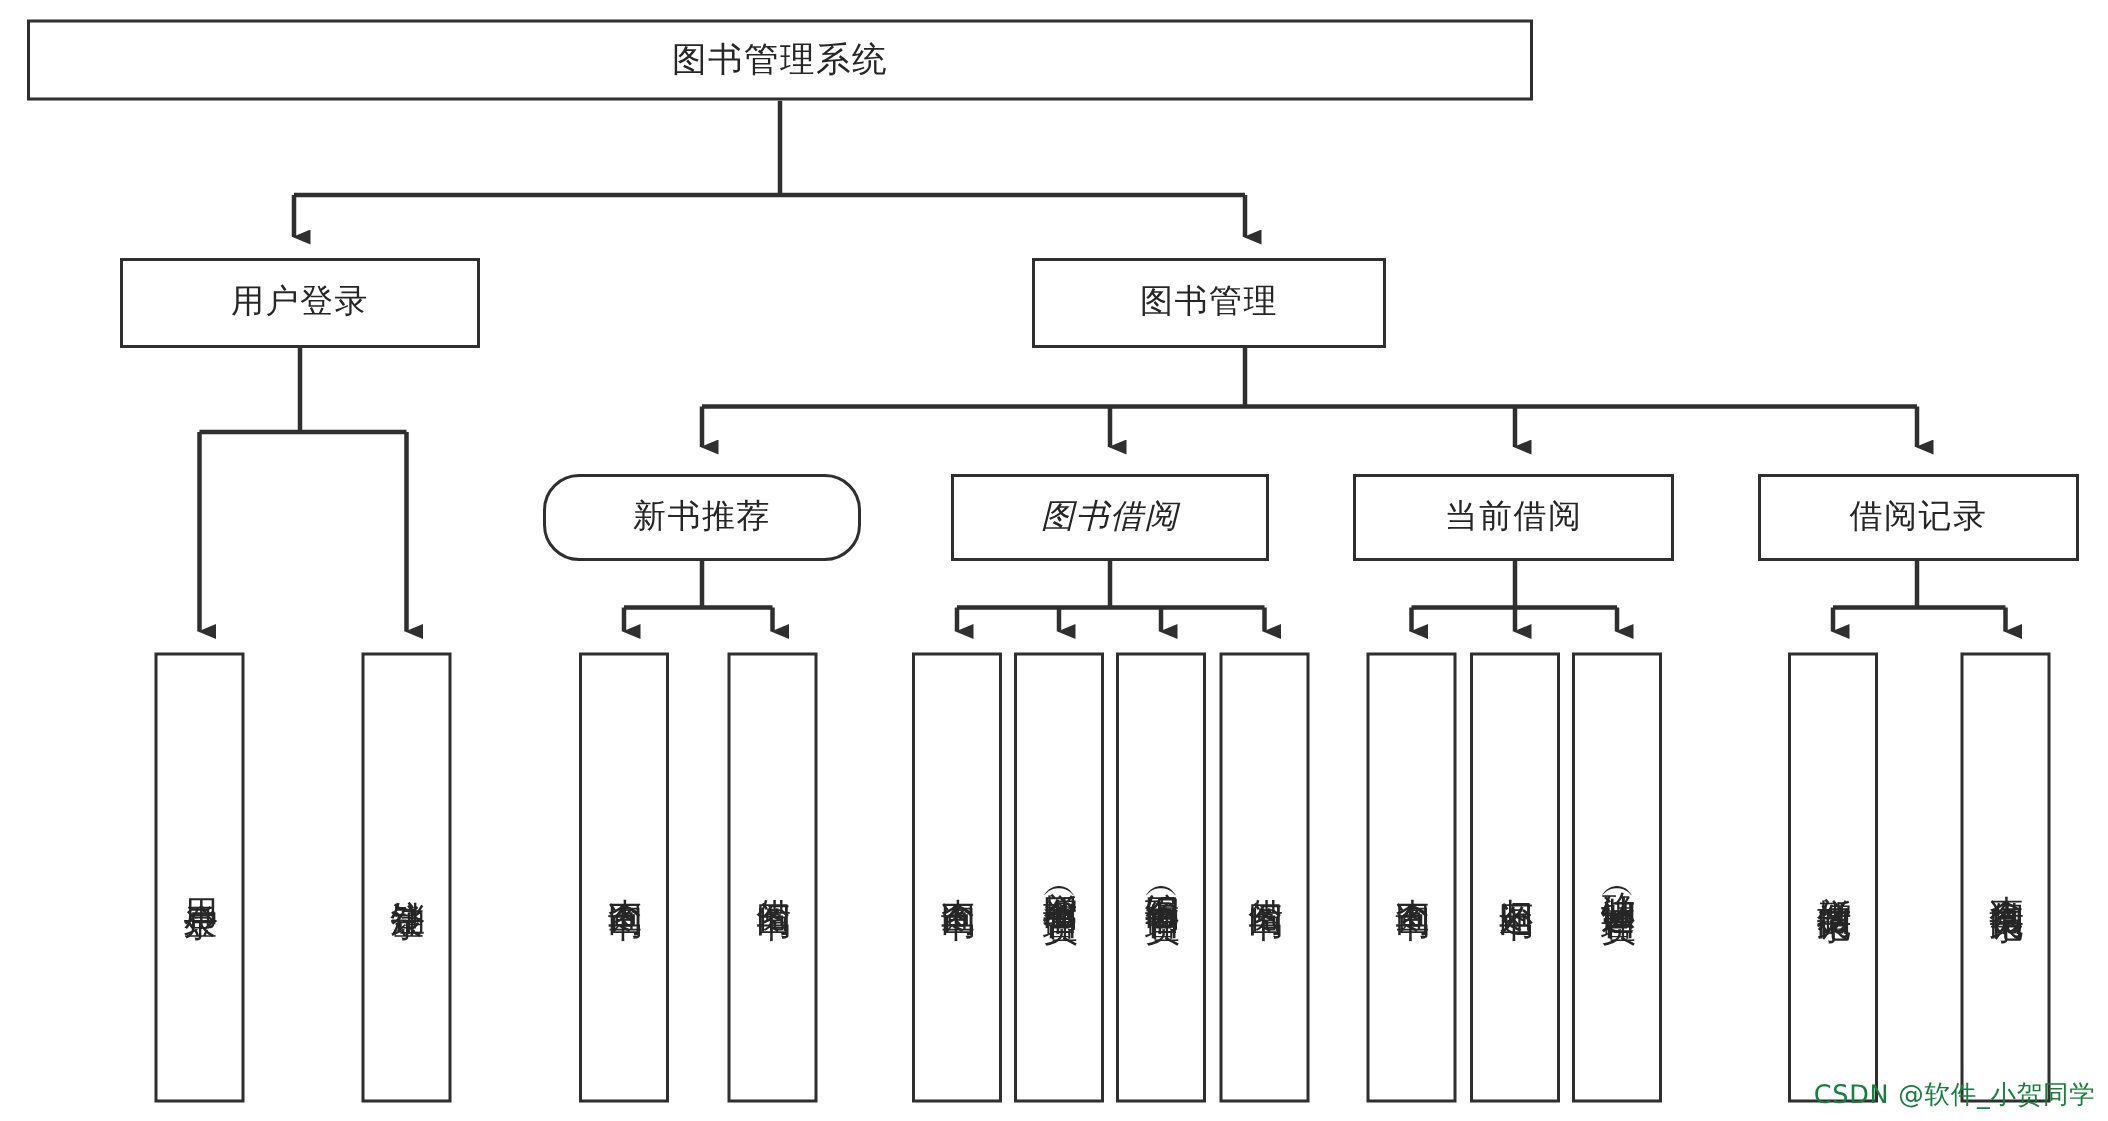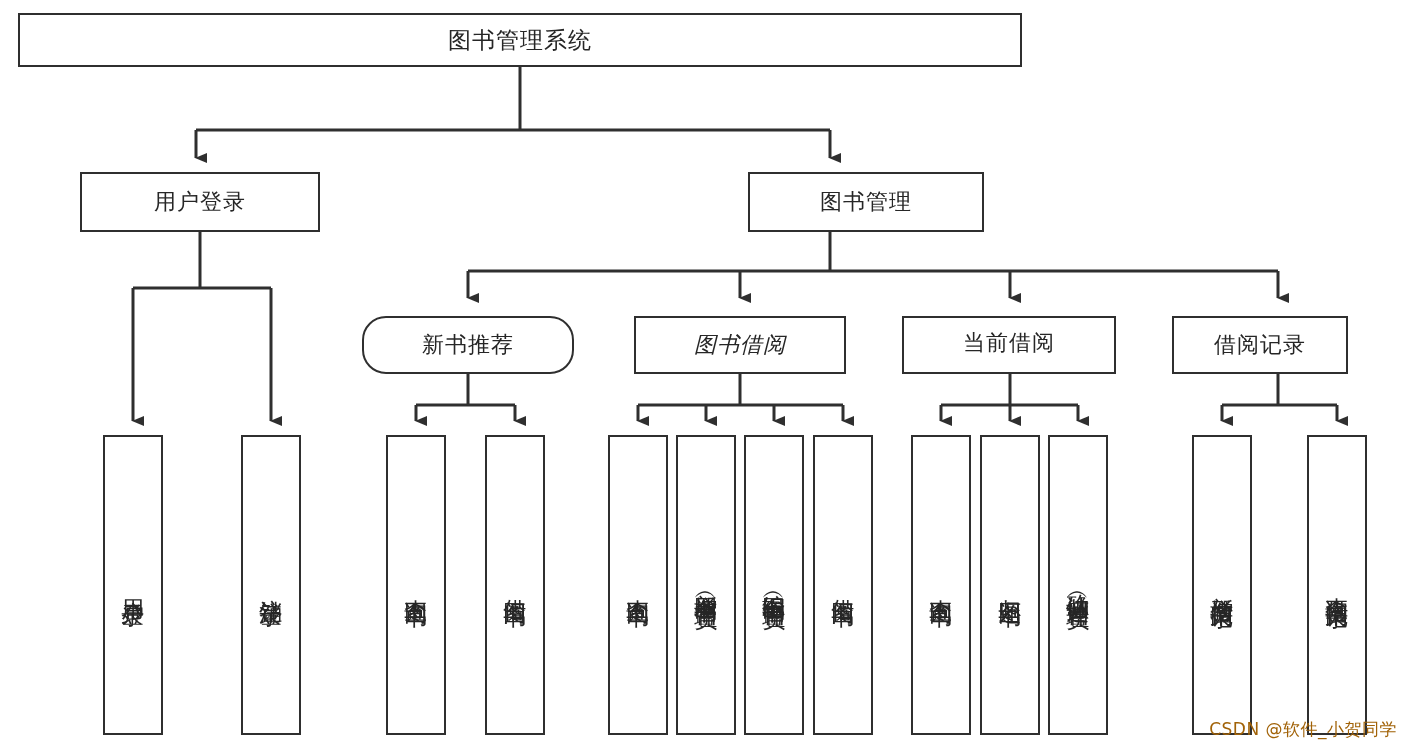--- a/index.html
+++ b/index.html
@@ -55,21 +55,21 @@
     line-height: 1.16;
     letter-spacing: 2px;
     white-space: nowrap;
     color: #262626;
   }
   #watermark {
     position: absolute;
     right: 8px;
     bottom: 6px;
     font-size: 17px;
-    color: #a16207;
+    color: #15803d;
     letter-spacing: 0.5px;
     white-space: nowrap;
   }
 </style>
 </head>
 <body>
 
 <div id="canvas">
 
   <svg id="edges" viewBox="0 0 1405 747" xmlns="http://www.w3.org/2000/svg">
@@ -122,34 +122,34 @@
     </g>
   </svg>
 
   <div class="node horiz root" style="left:18px; top:13px; width:1004px; height:54px;">
     <span>图书管理系统</span>
   </div>
 
   <div class="node horiz" style="left:80px; top:172px; width:240px; height:60px;">
     <span>用户登录</span>
   </div>
-  <div class="node horiz" style="left:748px; top:172px; width:236px; height:60px;">
+  <div class="node horiz" style="left:688px; top:172px; width:236px; height:60px;">
     <span>图书管理</span>
   </div>
 
   <div class="node horiz" style="left:362px; top:316px; width:212px; height:58px;border-radius:24px;">
     <span>新书推荐</span>
   </div>
   <div class="node horiz" style="left:634px; top:316px; width:212px; height:58px;font-style:italic;">
     <span>图书借阅</span>
   </div>
-  <div class="node horiz" style="left:902px; top:316px; width:214px; height:58px;font-family:Liberation Mono, monospace;">
+  <div class="node horiz" style="left:902px; top:316px; width:214px; height:58px;">
     <span>当前借阅</span>
   </div>
-  <div class="node horiz" style="left:1172px; top:316px; width:176px; height:58px;">
+  <div class="node horiz" style="left:1172px; top:316px; width:214px; height:58px;">
     <span>借阅记录</span>
   </div>
 
   <div class="node leaf" style="left:103px; top:435px; width:60px; height:300px;">
     <span class="leaf-text">用户登录</span>
   </div>
   <div class="node leaf" style="left:241px; top:435px; width:60px; height:300px;">
     <span class="leaf-text">注销登录</span>
   </div>
 

